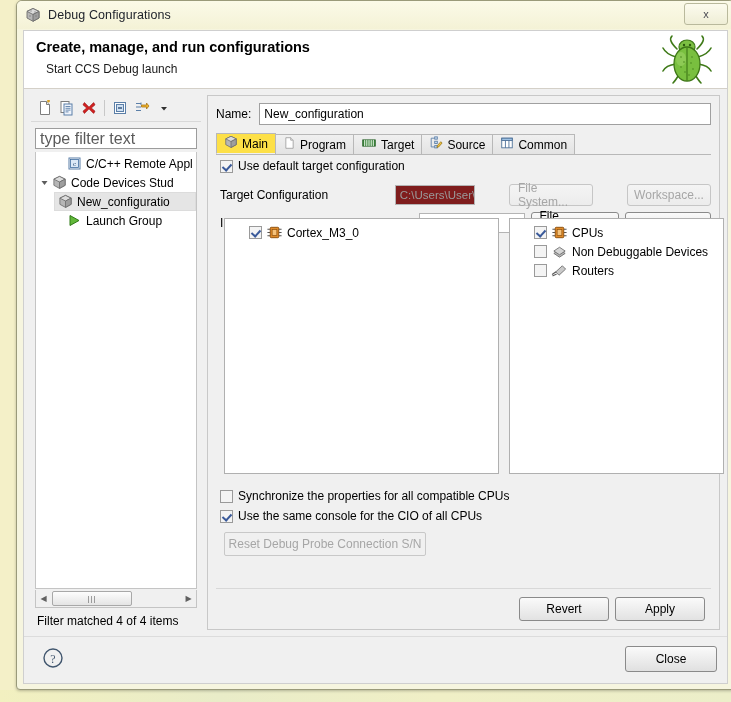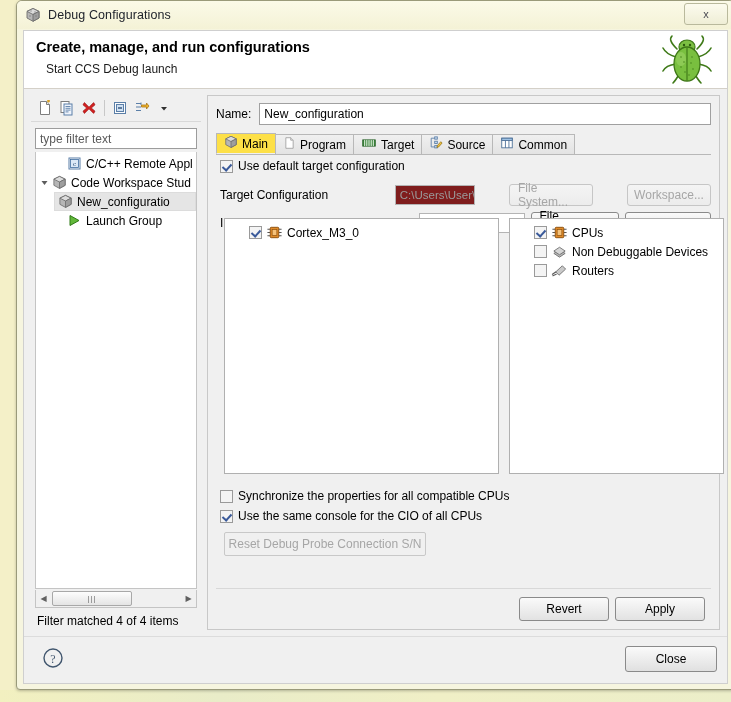--- a/index.html
+++ b/index.html
@@ -69,21 +69,21 @@
     height:26px;background:#f0f0f0;border-bottom:1px solid #d8d8d8;
     display:flex;align-items:center;padding-left:3px;
   }
   .tbtn{width:22px;height:22px;display:flex;align-items:center;justify-content:center;cursor:pointer;}
   .tbsep{width:1px;height:16px;background:#c8c8c8;margin:0 4px;}
   #filterbox{
     margin:6px 4px 4px 4px;height:19px;
     border:1px solid #9c9c9c;background:#fff;
     display:flex;align-items:center;padding:0 4px;
   }
-  #filterbox span{font-size:12px;color:#5a5a5a;}
+  #filterbox span{font-size:16px;color:#5a5a5a;}
   #tree{
     position:absolute;left:4px;right:4px;top:57px;bottom:41px;
     background:#fff;border:1px solid #c4c4c4;border-top:none;
     overflow:hidden;
   }
   .trow{display:flex;align-items:center;height:19px;padding-left:2px;white-space:nowrap;}
   .trow .twist{width:13px;display:flex;align-items:center;justify-content:center;}
   .trow .ticon{width:17px;display:flex;align-items:center;justify-content:center;}
   .trow .tlabel{font-size:12px;color:#000;margin-left:3px;}
   .trow.sel{background:#e5e5e5;border:1px solid #dcdcdc;box-sizing:border-box;margin-left:18px;height:19px;}
@@ -343,21 +343,21 @@
                   <path d="M1.5 3 L7.5 3 L4.5 7 Z" fill="#5c5c5c"></path>
                 </svg>
             </span>
             <span class="ticon">
               <svg width="15" height="15" viewBox="0 0 16 16">
                 <path d="M8 1.5 L14 4.4 L14 11 L8 14.3 L2 11 L2 4.4 Z" fill="#b6b6b6" stroke="#6e6e6e" stroke-width=".9"></path>
                 <path d="M8 1.5 L14 4.4 L8 7.5 L2 4.4 Z" fill="#dcdcdc" stroke="#6e6e6e" stroke-width=".9"></path>
                 <path d="M8 7.5 L14 4.4 L14 11 L8 14.3 Z" fill="#9e9e9e" stroke="#6e6e6e" stroke-width=".9"></path>
               </svg>
             </span>
-            <span class="tlabel">Code Workspace Stud</span>
+            <span class="tlabel">Code Devices Stud</span>
           </div>
 
           <div class="trow sel">
             <span class="ticon">
               <svg width="15" height="15" viewBox="0 0 16 16">
                 <path d="M8 1.5 L14 4.4 L14 11 L8 14.3 L2 11 L2 4.4 Z" fill="#b6b6b6" stroke="#6e6e6e" stroke-width=".9"></path>
                 <path d="M8 1.5 L14 4.4 L8 7.5 L2 4.4 Z" fill="#dcdcdc" stroke="#6e6e6e" stroke-width=".9"></path>
                 <path d="M8 7.5 L14 4.4 L14 11 L8 14.3 Z" fill="#9e9e9e" stroke="#6e6e6e" stroke-width=".9"></path>
               </svg>
             </span>

